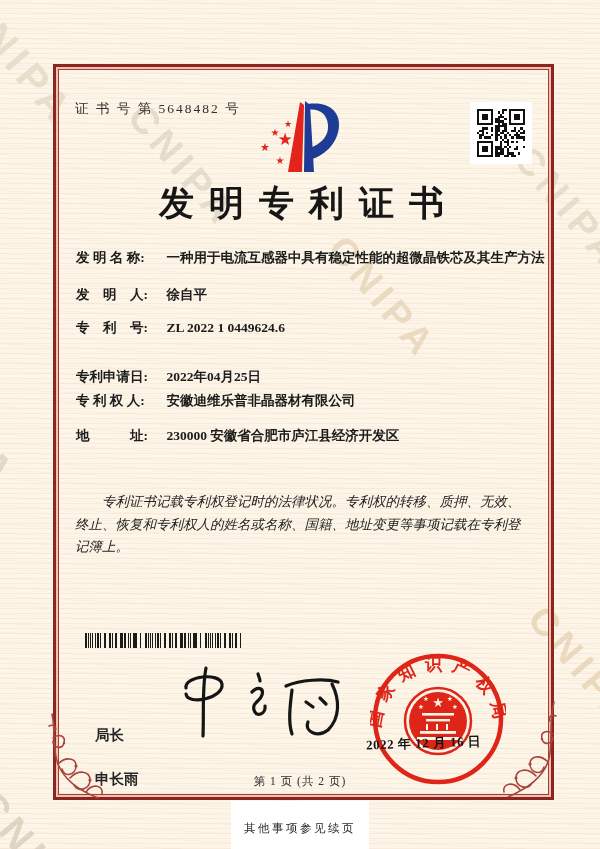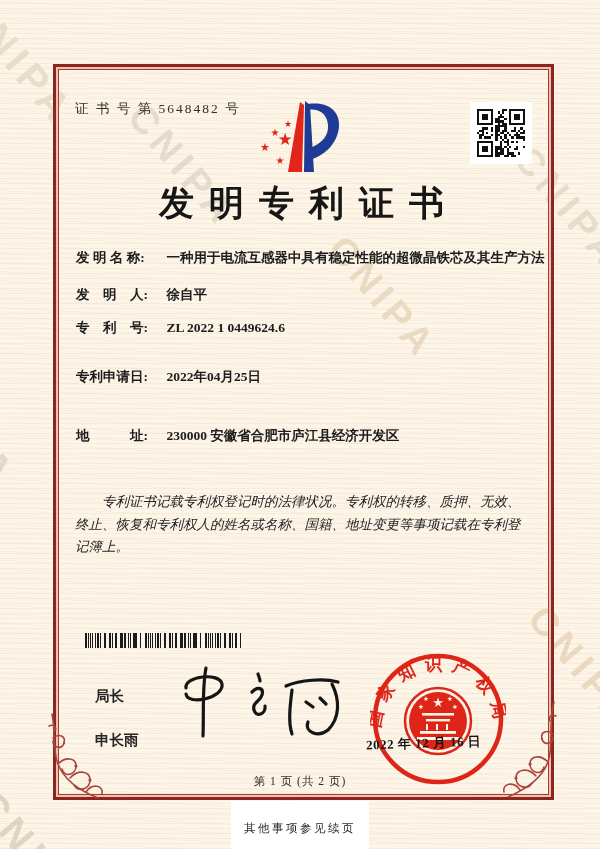--- a/index.html
+++ b/index.html
@@ -60,21 +60,21 @@
   .body-text p{margin:0; text-indent:2em;}
   
   .barcode{position:absolute; left:85px; top:633px; width:156px; height:15px;
     background:
       repeating-linear-gradient(90deg,#1b1b1b 0 2px,transparent 2px 3px,#1b1b1b 3px 4px,transparent 4px 7px,#1b1b1b 7px 8px,transparent 8px 12px),
       repeating-linear-gradient(90deg,#1b1b1b 0 1px,transparent 1px 5px);
   }
   
   .director-title,.director-name{position:absolute; left:95px;
      font-family:"Liberation Sans","DejaVu Sans",sans-serif;
-     font-weight:700; font-size:14.5px; color:#262626;}
+     font-weight:700; font-size:14.5px; color:#262626;margin-top:39px;}
   .director-title{top:687px;} .director-name{top:731px;}
   .signature{position:absolute; left:168px; top:662px;}
   
   .seal{position:absolute; left:370px; top:651px;}
   .seal-date{position:absolute; left:366px; top:734px; width:142px;
      font-size:13px; font-weight:700; letter-spacing:0.5px; color:#141414;
      transform:rotate(-2deg); white-space:nowrap;}
   
   .qr-box{position:absolute; left:470px; top:102px; width:62px; height:62px;
           background:#fff; display:flex; align-items:center; justify-content:center;}
@@ -289,20 +289,24 @@
     <span class="val">一种用于电流互感器中具有稳定性能的超微晶铁芯及其生产方法</span>
   </div>
   <div class="row r3">
     <span class="lab">专　利　号:</span>
     <span class="val">ZL 2022 1 0449624.6</span>
   </div>
   <div class="row r4">
     <span class="lab">专利申请日:</span>
     <span class="val">2022年04月25日</span>
   </div>
+  <div class="row r5">
+    <span class="lab">专 利 权 人:</span>
+    <span class="val">安徽迪维乐普非晶器材有限公司</span>
+  </div>
   <div class="row r6">
     <span class="lab">地　　　址:</span>
     <span class="val">230000 安徽省合肥市庐江县经济开发区</span>
   </div>
 
   <div class="body-text">
     <p>专利证书记载专利权登记时的法律状况。专利权的转移、质押、无效、终止、恢复和专利权人的姓名或名称、国籍、地址变更等事项记载在专利登记簿上。</p>
   </div>
 
   <div class="barcode"></div>

